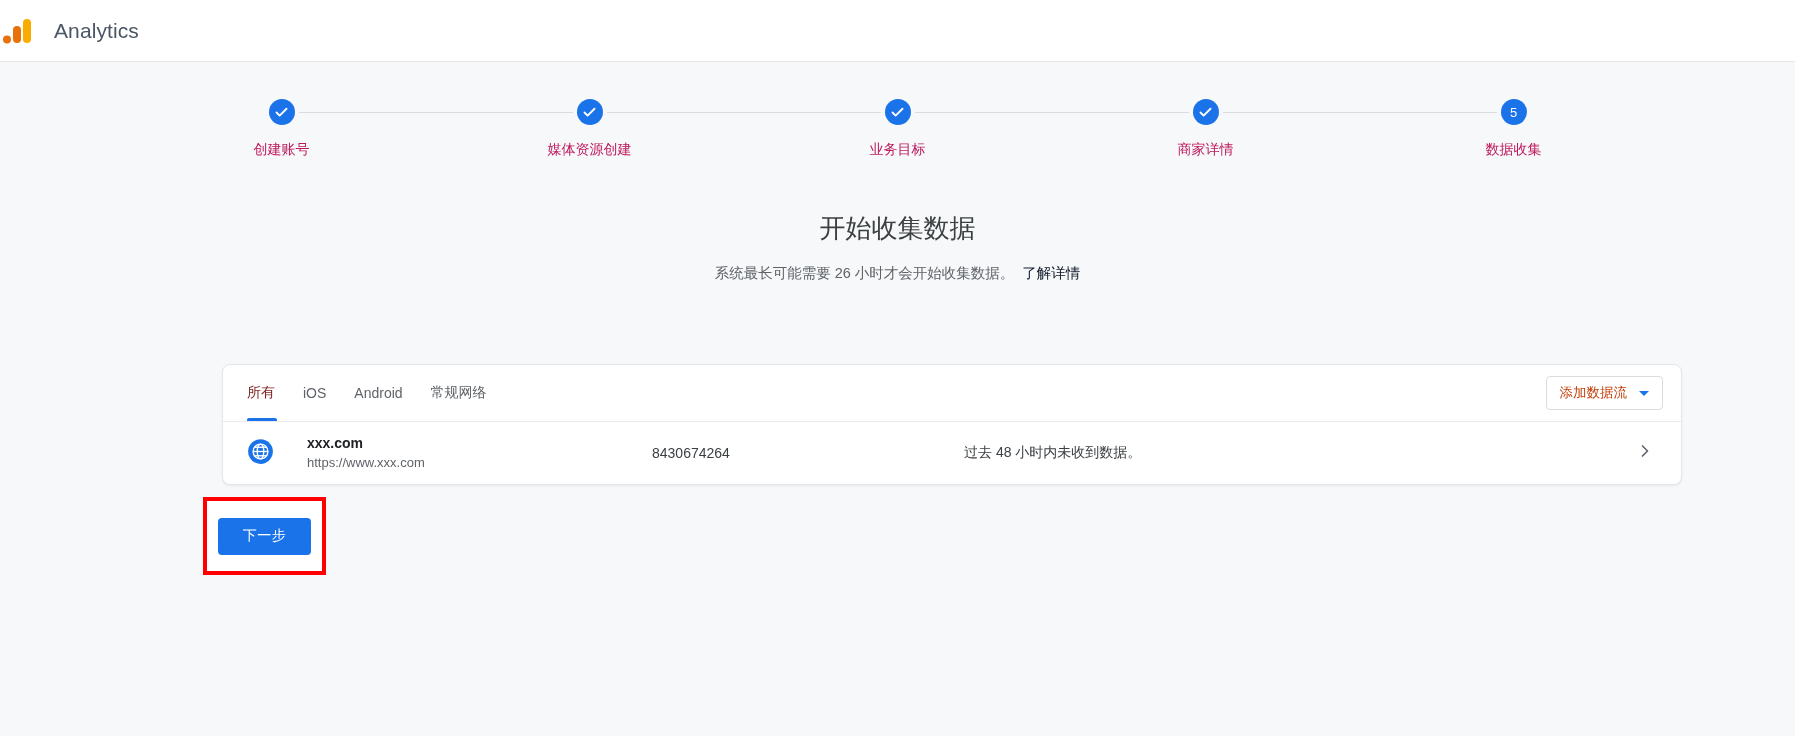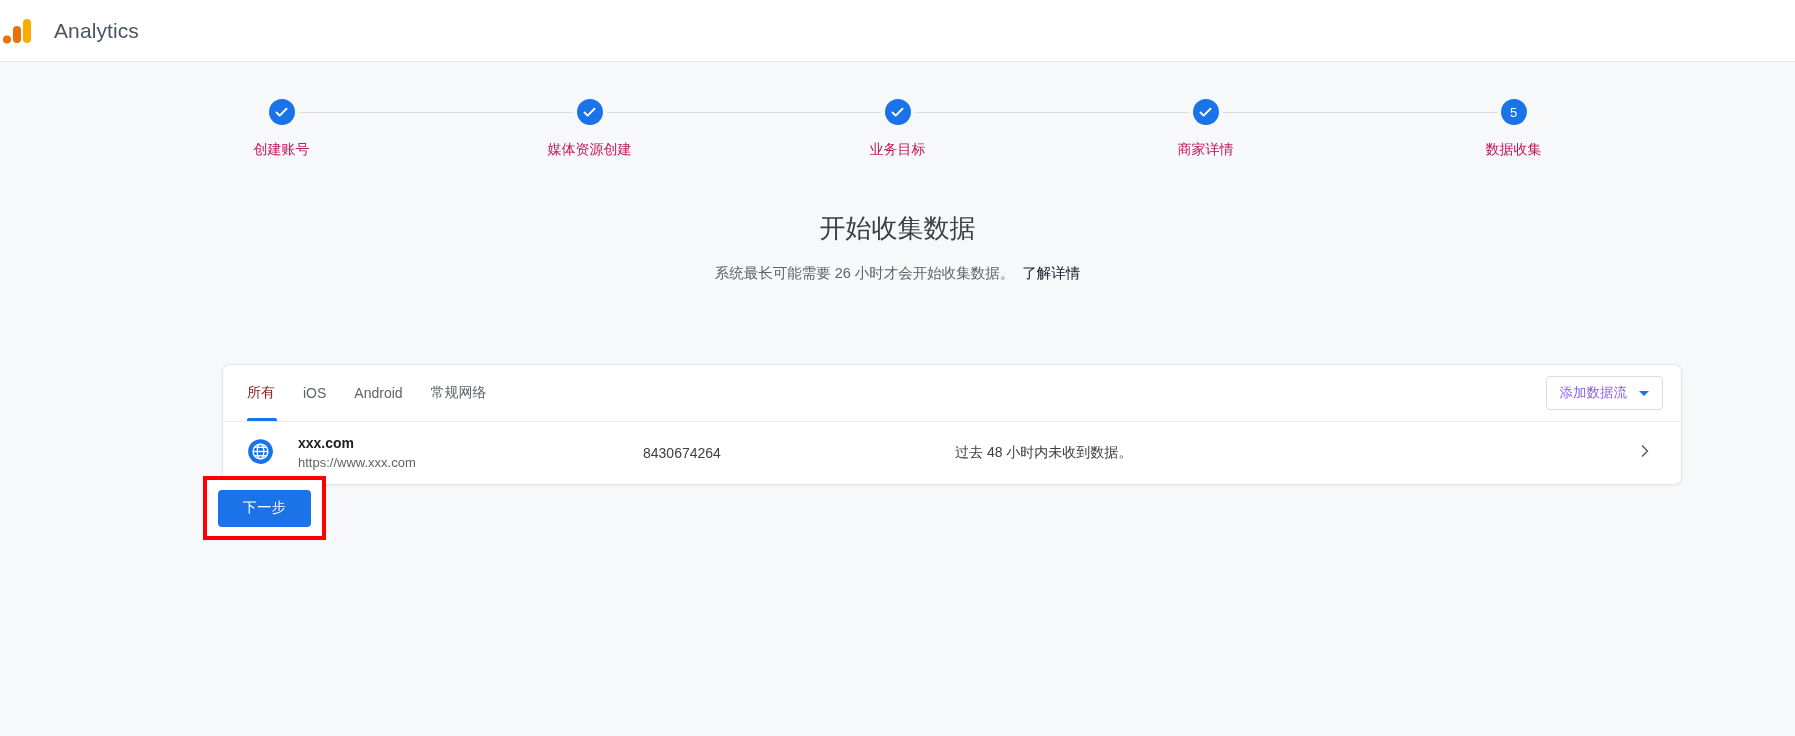--- a/index.html
+++ b/index.html
@@ -149,42 +149,42 @@
   .add-stream-btn {
     align-self: center;
     display: inline-flex;
     align-items: center;
     gap: 12px;
     height: 34px;
     padding: 0 13px;
     border: 1px solid #dadce0;
     border-radius: 4px;
     background: #ffffff;
-    color: #8b5cf6;
+    color: #c2410c;
     font-size: 13.5px;
     cursor: pointer;
     font-family: Liberation Serif, serif;
   }
   .caret {
     width: 0; height: 0;
     border-left: 5px solid transparent;
     border-right: 5px solid transparent;
     border-top: 5px solid #1a73e8;
   }
 
   
   .stream-row {
     display: flex;
     align-items: center;
     height: 62px;
     padding: 0 18px 0 18px;
     cursor: pointer;
   }
   .globe-icon { flex: 0 0 auto; margin-left: 6px; }
-  .stream-names { margin-left: 24px; width: 345px; }
+  .stream-names { margin-left: 33px; width: 345px; }
   .stream-title {
     font-size: 14px;
     color: #202124;
     font-weight: bold;
     line-height: 17px;
   }
   .stream-url {
     font-size: 13px;
     color: #5f6368;
     margin-top: 3px;
@@ -200,23 +200,23 @@
     color: #3c4043;
     flex: 1 1 auto;
     margin-left: 32px;
   }
   .chevron { color: #5f6368; font-size: 20px; padding-right: 8px; }
 
   
   .next-annotation {
     position: absolute;
     left: 203px;
-    top: 414px;
+    top: 435px;
     width: 123px;
-    height: 64px;
+    height: 78px;
     border: 4px solid #ff0000;
     background: #ffffff;
     display: flex;
     align-items: center;
     justify-content: center;
   }
   .next-btn {
     background: #1a73e8;
     color: #ffffff;
     border: none;

